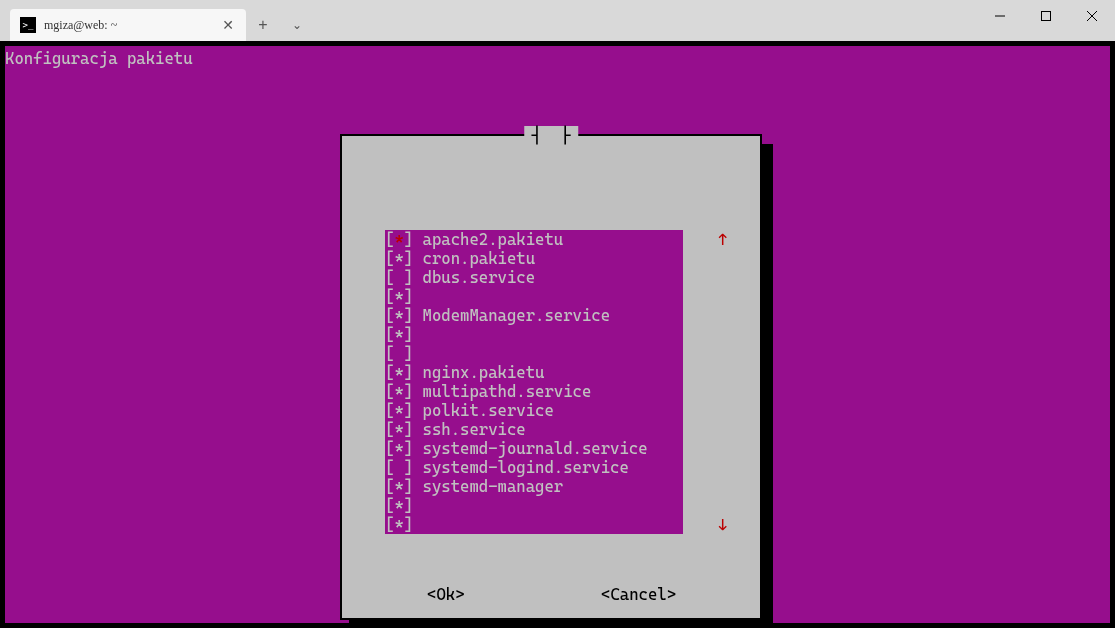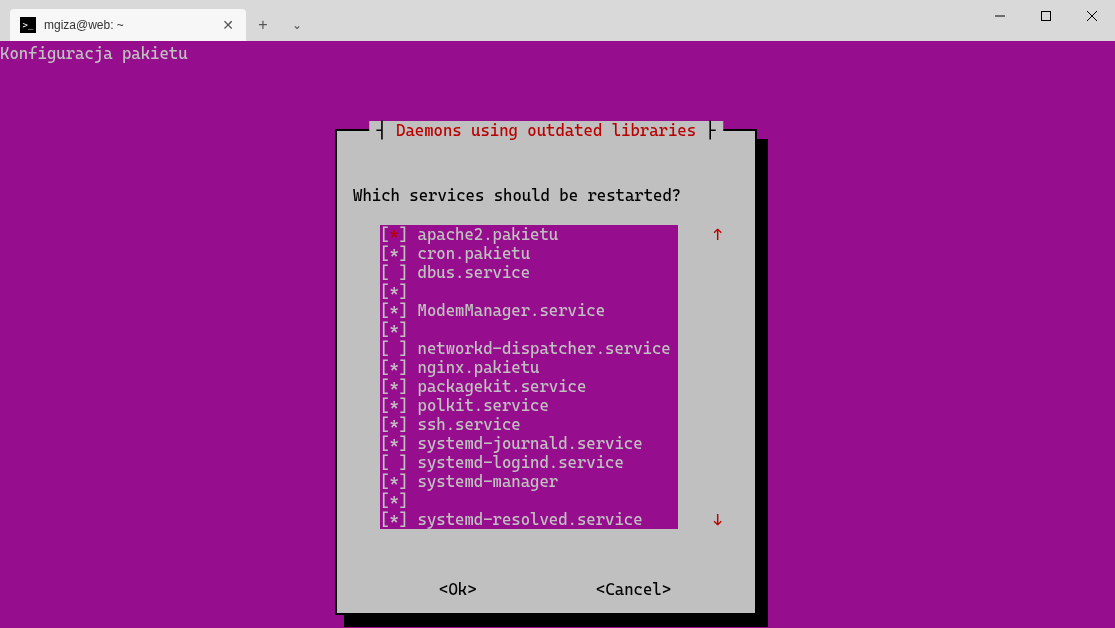--- a/index.html
+++ b/index.html
@@ -44,21 +44,21 @@
       height: 16px;
       background: #000;
       margin-right: 8px;
       display: flex;
       align-items: center;
       justify-content: center;
       font-size: 9px;
       color: #fff;
       font-family: monospace;
     }
-    .tab .tab-label { flex: 1; }
+    .tab .tab-label { flex: 1; font-family: Liberation Serif, serif; }
     .tab .tab-close {
       width: 16px;
       height: 16px;
       display: flex;
       align-items: center;
       justify-content: center;
       font-size: 14px;
       color: #555;
       cursor: pointer;
     }
@@ -88,20 +88,21 @@
       align-items: center;
       justify-content: center;
       cursor: pointer;
     }
     .win-btn svg { display: block; }
     
     .terminal-wrap {
       position: absolute;
       left: 0; right: 0; top: 41px; bottom: 0;
       background: #000;
+      padding: 5px;
     }
     .terminal {
       width: 100%;
       height: 100%;
       background: #960e8d;
       font-family: "Cascadia Mono", "Consolas", monospace;
       font-size: 16px;
       line-height: 19px;
       color: #c0c0c0;
       position: relative;
@@ -189,21 +190,21 @@
       left: 0;
       right: 0;
       display: flex;
       color: #000;
     }
     .dlg-btn {
       flex: none;
       white-space: pre;
       color: #000;
     }
-    .btn-ok { position: absolute; left: 102px; }
+    .btn-ok { position: absolute; left: 85px; }
     .btn-cancel { position: absolute; left: 259px; text-align: right; }
   </style>
 </head>
 <body>
 
 <div class="titlebar">
   <div class="tab-strip">
     <div class="tab">
       <span class="tab-icon">&gt;_</span>
       <span class="tab-label">mgiza@web: ~</span>
@@ -233,41 +234,40 @@
 </div>
 
 <div class="terminal-wrap">
   <div class="terminal">
     <div class="term-header">Konfiguracja pakietu</div>
 
     <div class="dlg-shadow"></div>
 
     <div class="dlg">
       <div class="dlg-title-bar">
-        <span class="bar-seg">┤ </span><span>Daemons using outdated libraries</span><span class="bar-seg"> ├</span>
+        <span class="bar-seg">┤ </span><span class="bar-seg"> ├</span>
       </div>
-      <div class="dlg-question">Which services should be restarted?</div>
 
       <div class="service-list" id="service-list">
           <div class="service-item hl"><span class="bracket-open">[</span><span class="mark">*</span><span class="bracket-close">] </span><span class="svc-label">apache2.pakietu</span></div>
           <div class="service-item"><span class="bracket-open">[</span><span class="mark">*</span><span class="bracket-close">] </span><span class="svc-label">cron.pakietu</span></div>
           <div class="service-item"><span class="bracket-open">[</span><span class="mark"> </span><span class="bracket-close">] </span><span class="svc-label">dbus.service</span></div>
           <div class="service-item"><span class="bracket-open">[</span><span class="mark">*</span><span class="bracket-close">] </span></div>
           <div class="service-item"><span class="bracket-open">[</span><span class="mark">*</span><span class="bracket-close">] </span><span class="svc-label">ModemManager.service</span></div>
           <div class="service-item"><span class="bracket-open">[</span><span class="mark">*</span><span class="bracket-close">] </span></div>
-          <div class="service-item"><span class="bracket-open">[</span><span class="mark"> </span><span class="bracket-close">] </span><span class="svc-label">networkd-dispatcher.service</span></div>
+          <div class="service-item"><span class="bracket-open">[</span><span class="mark"> </span><span class="bracket-close">] </span></div>
           <div class="service-item"><span class="bracket-open">[</span><span class="mark">*</span><span class="bracket-close">] </span><span class="svc-label">nginx.pakietu</span></div>
-          <div class="service-item"><span class="bracket-open">[</span><span class="mark">*</span><span class="bracket-close">] </span><span class="svc-label">packagekit.service</span></div>
+          <div class="service-item"><span class="bracket-open">[</span><span class="mark">*</span><span class="bracket-close">] </span><span class="svc-label">multipathd.service</span></div>
           <div class="service-item"><span class="bracket-open">[</span><span class="mark">*</span><span class="bracket-close">] </span><span class="svc-label">polkit.service</span></div>
           <div class="service-item"><span class="bracket-open">[</span><span class="mark">*</span><span class="bracket-close">] </span><span class="svc-label">ssh.service</span></div>
           <div class="service-item"><span class="bracket-open">[</span><span class="mark">*</span><span class="bracket-close">] </span><span class="svc-label">systemd-journald.service</span></div>
           <div class="service-item"><span class="bracket-open">[</span><span class="mark"> </span><span class="bracket-close">] </span><span class="svc-label">systemd-logind.service</span></div>
           <div class="service-item"><span class="bracket-open">[</span><span class="mark">*</span><span class="bracket-close">] </span><span class="svc-label">systemd-manager</span></div>
           <div class="service-item"><span class="bracket-open">[</span><span class="mark">*</span><span class="bracket-close">] </span></div>
-          <div class="service-item"><span class="bracket-open">[</span><span class="mark">*</span><span class="bracket-close">] </span><span class="svc-label">systemd-resolved.service</span></div>
+          <div class="service-item"><span class="bracket-open">[</span><span class="mark">*</span><span class="bracket-close">] </span></div>
         </div>
 
       <div class="scroll-ind scroll-up">↑</div>
       <div class="scroll-ind scroll-thumb">▮</div>
       <div class="scroll-ind scroll-down">↓</div>
 
       <div class="dlg-buttons">
         <span class="dlg-btn btn-ok">&lt;Ok&gt;</span>
         <span class="dlg-btn btn-cancel">&lt;Cancel&gt;</span>
       </div>

